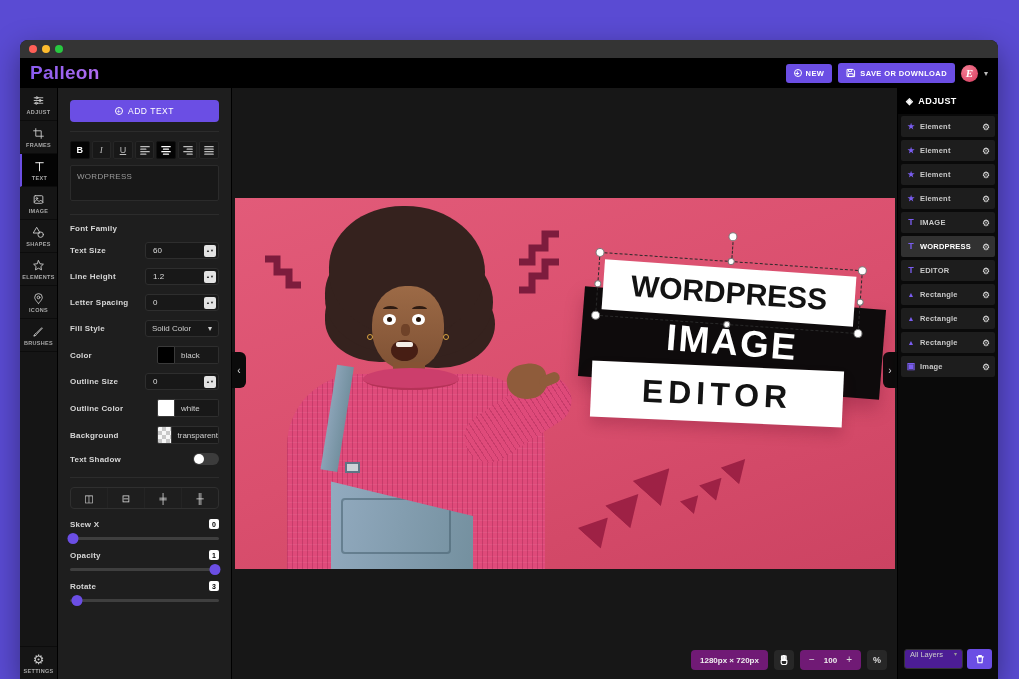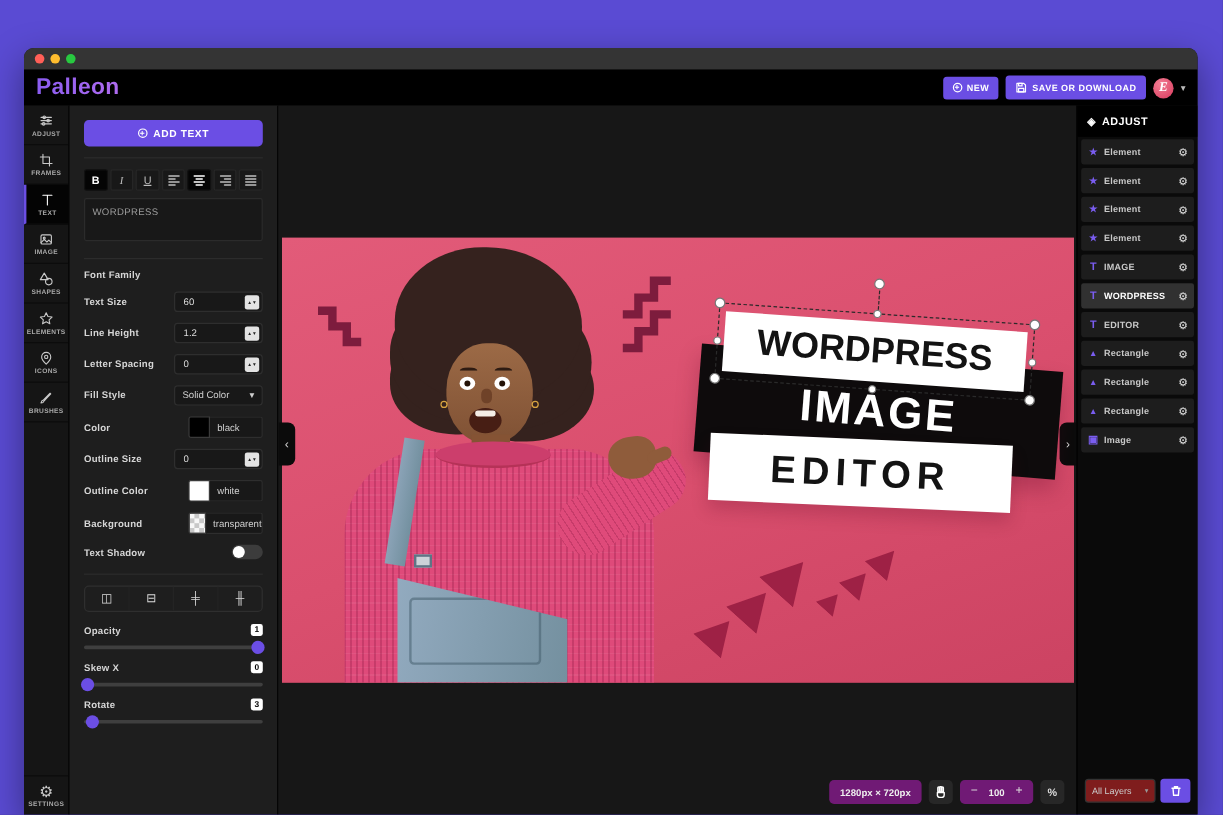--- a/index.html
+++ b/index.html
@@ -25,21 +25,21 @@
   .rail-item{height:33px;display:flex;flex-direction:column;align-items:center;justify-content:center;gap:2px;cursor:pointer;border-bottom:1px solid #0c0c0c;color:#c9c9c9}
   .rail-item.active{background:#040404;border-left:2px solid #6b4ee4;color:#fff}
   .rail-item .rlabel{font-size:5.5px;font-weight:700;letter-spacing:.3px;color:#a9a9a9}
   .rail-item svg{width:13px;height:13px;stroke:#c9c9c9;fill:none;stroke-width:1.7;stroke-linecap:round;stroke-linejoin:round}
   .rail-item.active svg{stroke:#fff}
   .rail-spacer{flex:1}
   .rail-item.settings{border-bottom:none;border-top:1px solid #0c0c0c}
   .gear-glyph{font-size:13px;line-height:1;color:#c9c9c9}
   
   .panel-left{width:174px;background:#1e1e1e;padding:12px 12px 0 12px;overflow:hidden;border-right:1px solid #000}
-  .add-text-btn{width:100%;height:22px;background:#6b4ee4;border:none;border-radius:4px;color:#fff;font-family:inherit;font-size:8.5px;font-weight:700;letter-spacing:.5px;display:flex;align-items:center;justify-content:center;gap:5px;cursor:pointer}
+  .add-text-btn{width:100%;height:22px;background:#6b4ee4;border:none;border-radius:4px;color:#fff;font-family:inherit;font-size:8.5px;font-weight:400;letter-spacing:.5px;display:flex;align-items:center;justify-content:center;gap:5px;cursor:pointer}
   .divider{height:1px;background:#2c2c2c;margin:9px 0}
   .txt-toolbar{display:flex;gap:2px}
   .tbtn{flex:1;height:18px;background:#181818;border:1px solid #262626;border-radius:2px;color:#bdbdbd;font-size:9px;display:flex;align-items:center;justify-content:center;cursor:pointer}
   .tbtn.active{background:#040404;color:#fff;border-color:#111}
   .tbtn.bold{font-weight:800}.tbtn.italic{font-style:italic;font-family:"Liberation Serif",serif}.tbtn.underline{text-decoration:underline}
   .tbtn svg{width:10px;height:10px;stroke:#bdbdbd;stroke-width:1.6;stroke-linecap:round}
   .tbtn.active svg{stroke:#fff}
   .textarea{margin-top:6px;width:100%;height:36px;background:#181818;border:1px solid #2b2b2b;border-radius:2px;color:#9b9b9b;font-family:inherit;font-size:8px;padding:6px;resize:none;letter-spacing:.3px}
   .flabel{font-size:8px;font-weight:700;color:#d6d6d6;letter-spacing:.2px}
   .selbox{margin-top:6px;height:20px;background:#181818;border:1px solid #2e2e2e;border-radius:3px;display:flex;align-items:center;justify-content:space-between;padding:0 7px;color:#cfcfcf;font-size:8.5px;cursor:pointer}
@@ -126,21 +126,21 @@
   .layer-row .llabel{flex:1;color:#c9c9c9;font-size:7.5px;font-weight:700;letter-spacing:.2px;white-space:nowrap;overflow:hidden}
   .layer-row.selected .llabel{color:#fff}
   .licon{width:10px;text-align:center;color:#7a5df0;font-size:8px;font-weight:800;line-height:1}
   .licon-star::before{content:"★"}
   .licon-text::before{content:"T";font-size:9px}
   .licon-shape::before{content:"▲";font-size:7px}
   .licon-image::before{content:"▣";font-size:9px}
   .lgear{color:#e2e2e2;font-size:9px;cursor:pointer}
   .lgear::before{content:"⚙"}
   .layers-footer{margin-top:auto;display:flex;gap:4px;align-items:center;padding:0 6px 10px 6px}
-  .lf-select{flex:1;height:20px;background:#7f1d1d;border:1px solid #333;border-radius:3px;display:flex;align-items:center;justify-content:space-between;padding:0 5px;color:#ccc;font-size:7.5px;cursor:pointer}
+  .lf-select{flex:1;height:20px;background:#4c1d95;border:1px solid #333;border-radius:3px;display:flex;justify-content:space-between;padding:0 5px;color:#ccc;font-size:7.5px;cursor:pointer}
   .trash-btn{width:25px;height:20px;background:#6b4ee4;border:none;border-radius:3px;display:flex;align-items:center;justify-content:center;cursor:pointer}
   .trash-btn svg{width:10px;height:10px;stroke:#fff;fill:none;stroke-width:1.4;stroke-linecap:round}
   svg.mini{width:10px;height:10px;stroke:#fff;fill:none;stroke-width:1.4;stroke-linecap:round;stroke-linejoin:round}
 </style>
 </head>
 <body>
 
 <div class="stage">
   <div class="window">
 
@@ -341,35 +341,35 @@
           <div class="abtn">◫</div>
           <div class="abtn">⊟</div>
           <div class="abtn">╪</div>
           <div class="abtn">╫</div>
         </div>
 
         <div class="sliders">
 
             <div class="slider-row">
               <div class="slider-head">
+                <span class="flabel">Skew X</span>
+                <span class="badge">0</span>
+              </div>
+              <div class="track">
+                <span class="thumb" style="left: 2%;"></span>
+              </div>
+            </div>
+
+            <div class="slider-row">
+              <div class="slider-head">
                 <span class="flabel">Opacity</span>
                 <span class="badge">1</span>
               </div>
               <div class="track">
                 <span class="thumb" style="left: 97%;"></span>
-              </div>
-            </div>
-
-            <div class="slider-row">
-              <div class="slider-head">
-                <span class="flabel">Skew X</span>
-                <span class="badge">0</span>
-              </div>
-              <div class="track">
-                <span class="thumb" style="left: 2%;"></span>
               </div>
             </div>
 
 
             <div class="slider-row">
               <div class="slider-head">
                 <span class="flabel">Rotate</span>
                 <span class="badge">3</span>
               </div>
               <div class="track">

